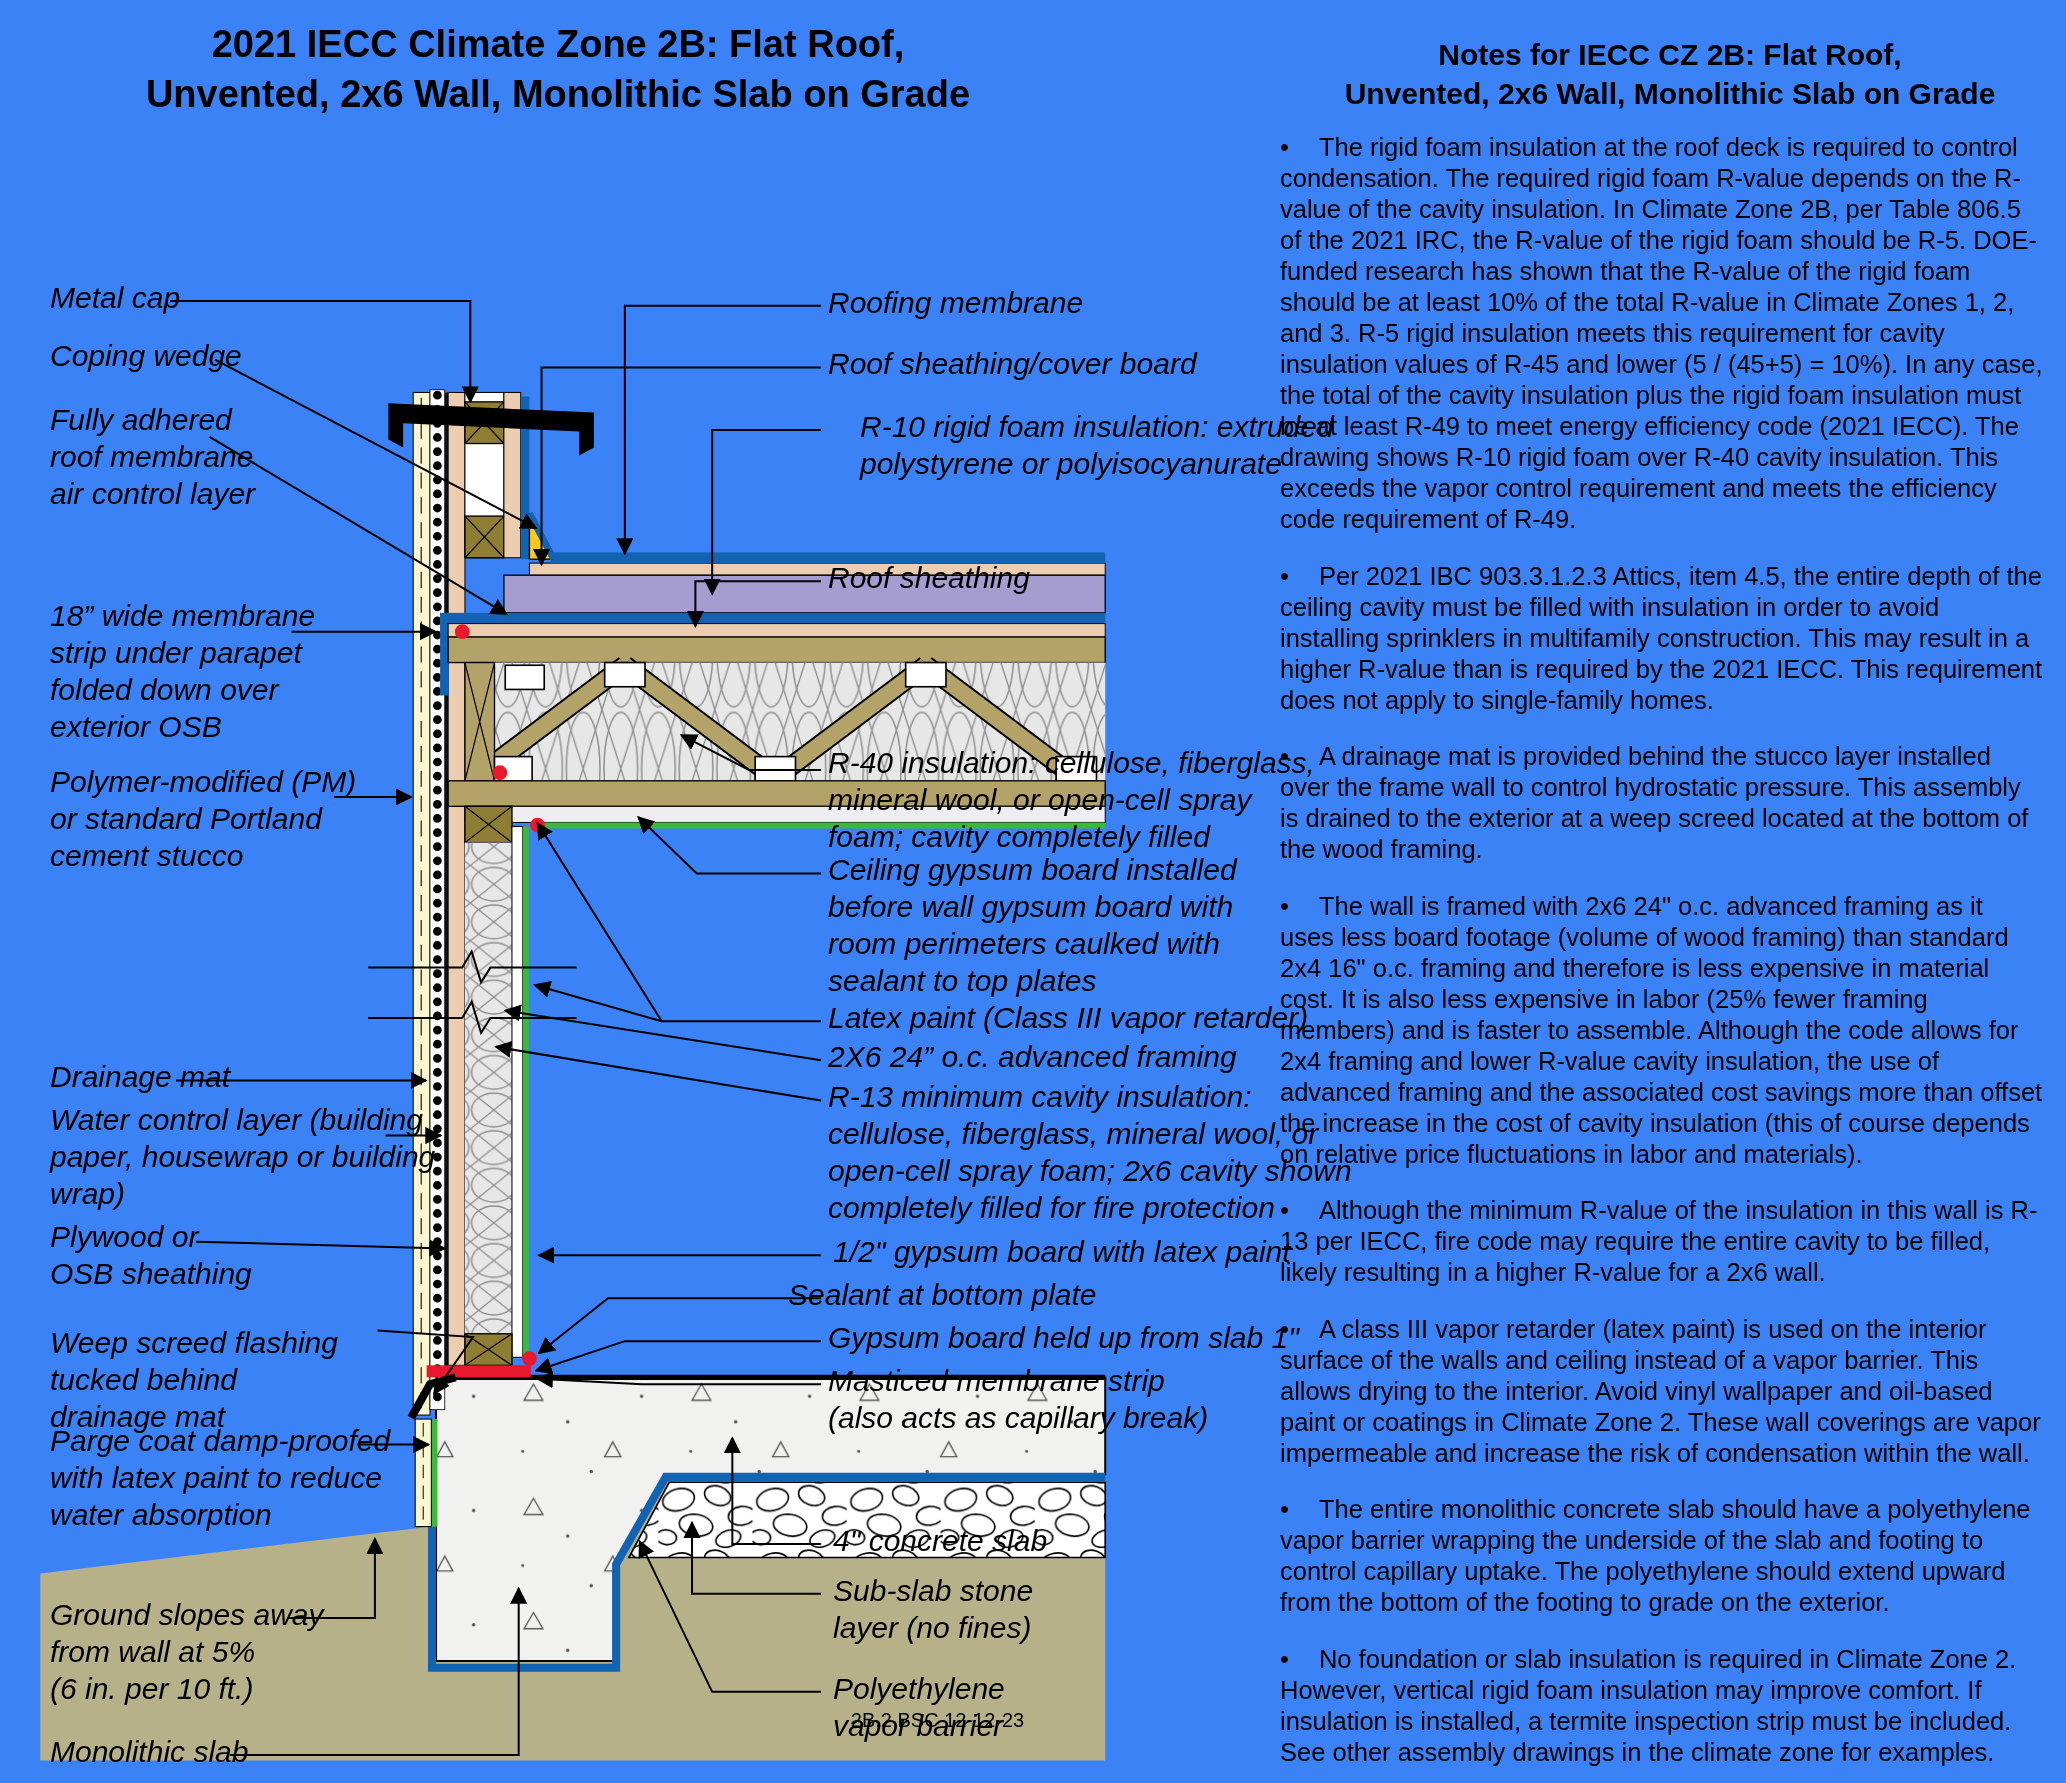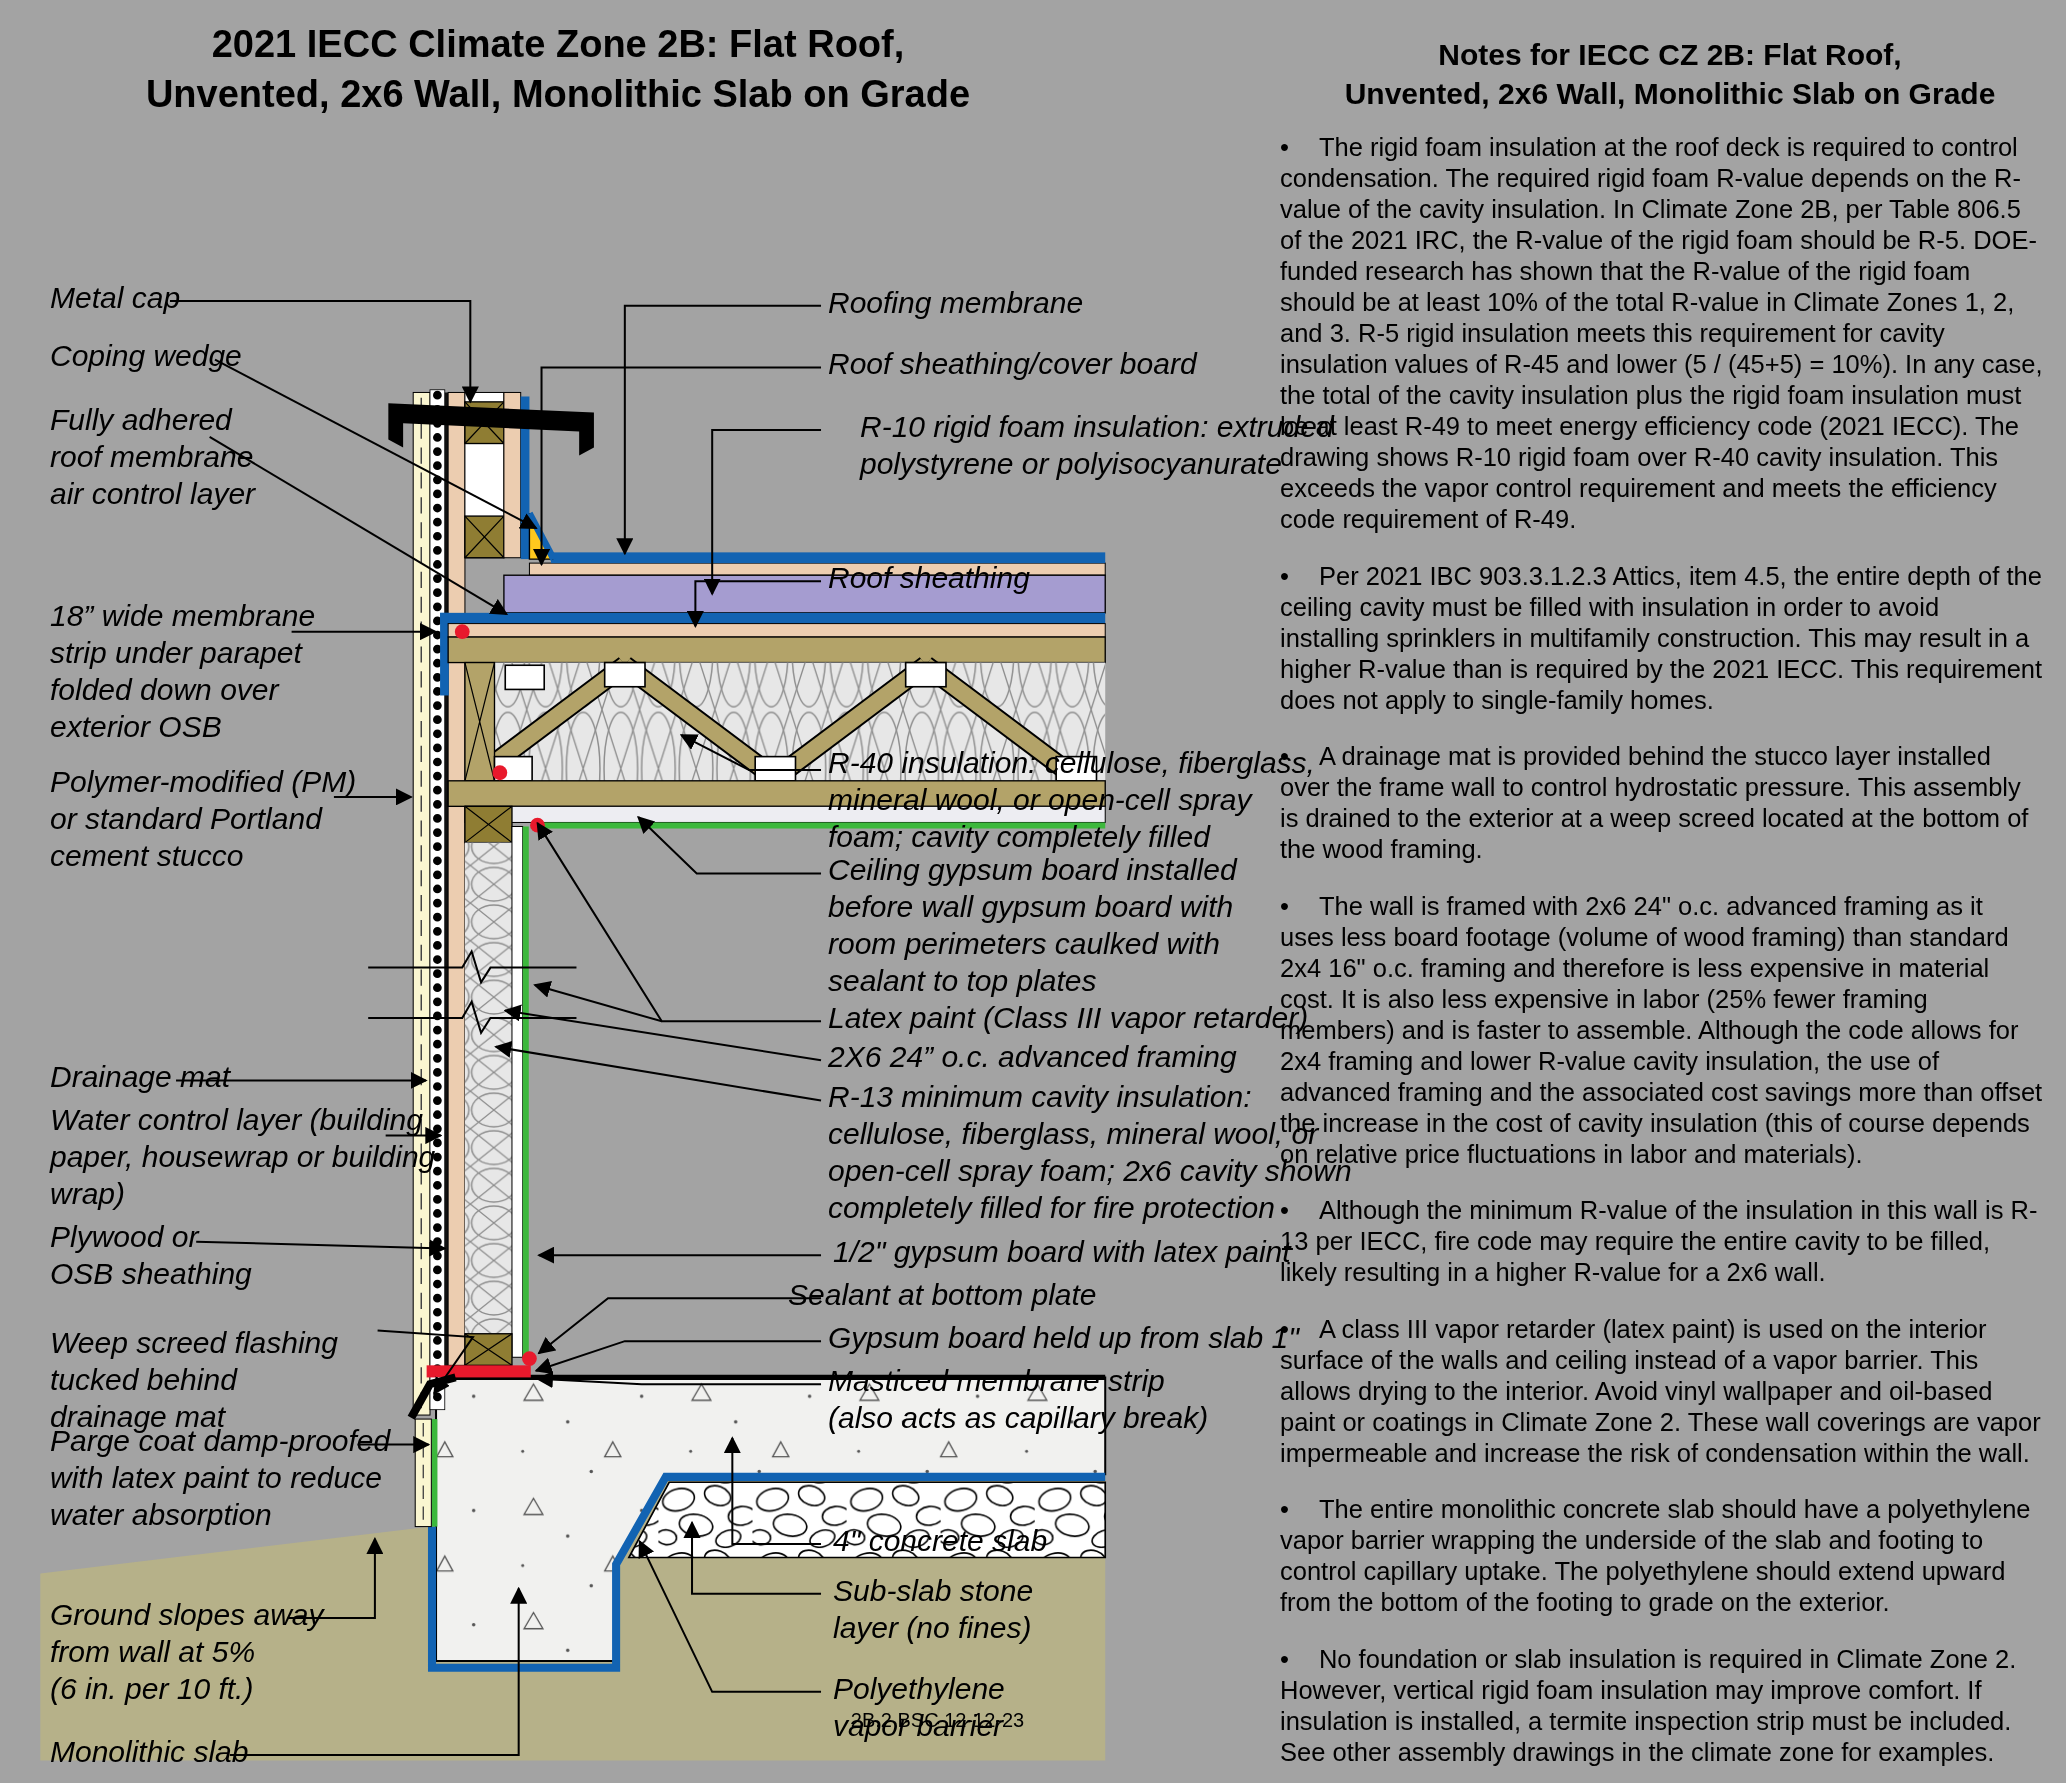--- a/index.html
+++ b/index.html
@@ -1,16 +1,16 @@
 <!DOCTYPE html>
 <html style="font-size:10.8px"><head>
 <meta charset="utf-8">
 <style>
   html,body{margin:0;padding:0;background:#fff;}
-  .stage{position:relative;width:2066px;height:1784px;background:#a3a3a3;overflow:hidden;
+  .stage{position:relative;width:2066px;height:1784px;background:#3b82f6;overflow:hidden;
          font-family:"Liberation Sans", sans-serif;color:#000;}
   .art{position:absolute;left:0;top:0;width:2066px;height:1784px;}
   .lbl{position:absolute;font-size:30px;line-height:37px;white-space:pre-line;font-style:italic;}
   .ttl-left{position:absolute;left:54px;top:19px;width:1008px;text-align:center;
             font-size:38px;line-height:50px;font-weight:bold;white-space:pre-line;}
   .ttl-right{position:absolute;left:1277px;top:35px;width:786px;text-align:center;
             font-size:30px;line-height:39px;font-weight:bold;white-space:pre-line;}
   .notes{position:absolute;left:1280px;top:132px;width:763px;}
   .note{font-size:25.5px;line-height:31px;margin:0 0 25.5px 0;}
   .note .gap{display:inline-block;width:30px;}

